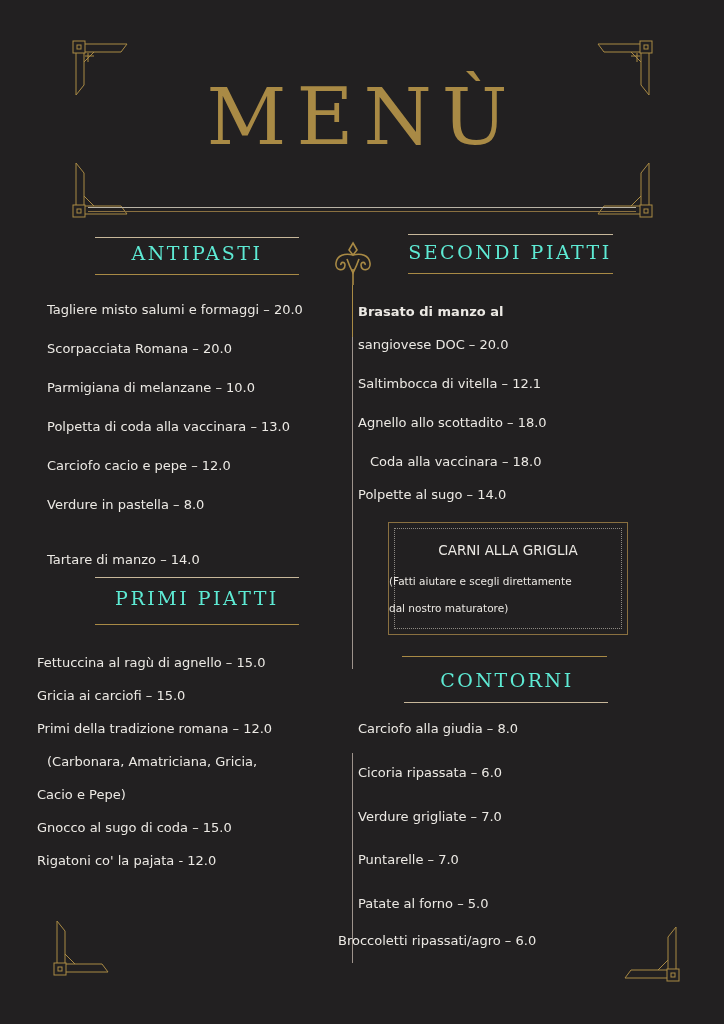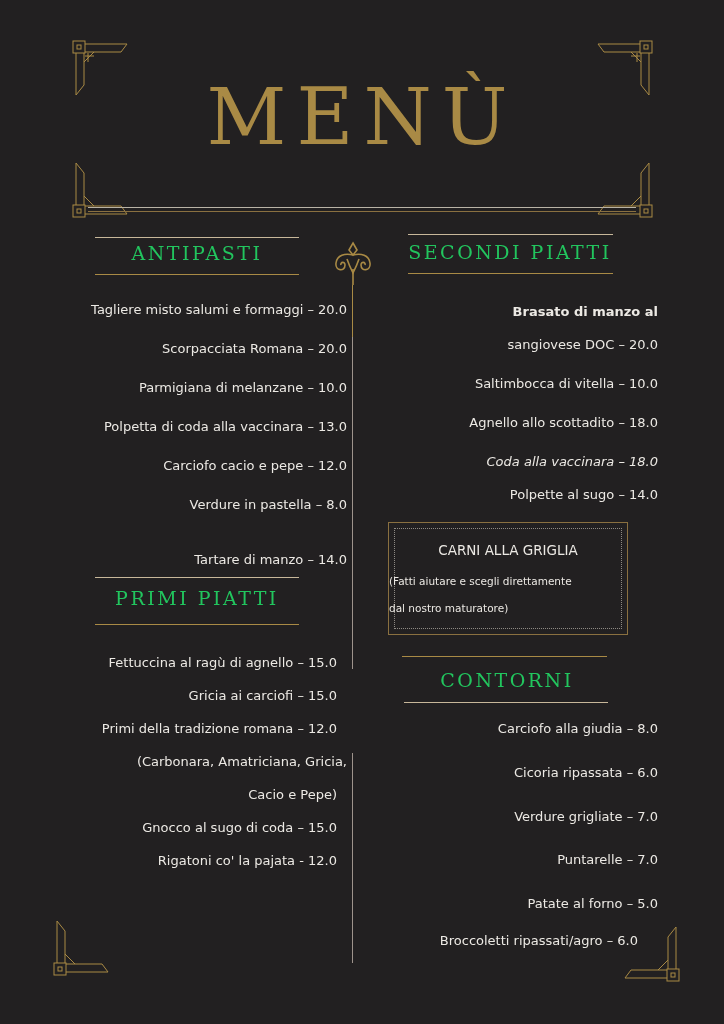--- a/index.html
+++ b/index.html
@@ -22,28 +22,28 @@
   }
   .frame-line {
     position: absolute; left: 88px; width: 548px; height: 1px;
   }
   .section-head {
     position: absolute;
     text-align: center;
     font-family: "DejaVu Serif", serif;
     font-size: 19px;
     letter-spacing: 2.5px;
-    color: #22c55e;
+    color: #5eead4;
   }
   .sec-line { position: absolute; height: 1px; }
   .line-top { background: #c7b79a; }
   .line-bot { background: #a98a45; }
   .item {
     position: absolute;
-    text-align: right;
+    text-align: left;
     font-size: 13px;
     color: #ece9e4;
     white-space: nowrap;
   }
   .vline { position: absolute; width: 1px; }
   .grill-box {
     position: absolute; left: 388px; top: 522px; width: 240px; height: 113px;
     border: 1.5px solid #8a7040;
     box-sizing: border-box;
     padding-left: 44px;
@@ -147,23 +147,23 @@
 <div class="item" style="left:37px;width:300px;top:787px;">Cacio e Pepe)</div>
 <div class="item" style="left:37px;width:300px;top:820px;">Gnocco al sugo di coda – 15.0</div>
 <div class="item" style="left:37px;width:300px;top:853px;">Rigatoni co' la pajata - 12.0</div>
 
 <div class="sec-line line-top" style="left:408px;top:234px;width:205px;"></div>
 <div class="section-head" style="left:400px;top:241px;width:220px;">SECONDI PIATTI</div>
 <div class="sec-line line-bot" style="left:408px;top:273px;width:205px;"></div>
 
 <div class="item" style="left:358px;width:300px;top:304px;font-weight:bold;">Brasato di manzo al</div>
 <div class="item" style="left:358px;width:300px;top:337px;">sangiovese DOC – 20.0</div>
-<div class="item" style="left:358px;width:300px;top:376px;">Saltimbocca di vitella   – 10.0</div>
+<div class="item" style="left:358px;width:300px;top:376px;">Saltimbocca di vitella   – 12.1</div>
 <div class="item" style="left:358px;width:300px;top:415px;">Agnello allo scottadito  – 18.0</div>
-<div class="item" style="left:358px;width:300px;top:454px;font-style:italic;">Coda alla vaccinara – 18.0</div>
+<div class="item" style="left:370px;width:300px;top:454px;">Coda alla vaccinara – 18.0</div>
 <div class="item" style="left:358px;width:300px;top:487px;">Polpette al sugo – 14.0</div>
 
 <div class="grill-box">
   <div class="grill-inner"></div>
   <div class="grill-title">CARNI ALLA GRIGLIA</div>
   <div class="grill-note" style="top:52px;">(Fatti aiutare e scegli direttamente</div>
   <div class="grill-note" style="top:79px;">dal nostro maturatore)</div>
 </div>
 
 <div class="sec-line line-bot" style="left:402px;top:656px;width:205px;"></div>

